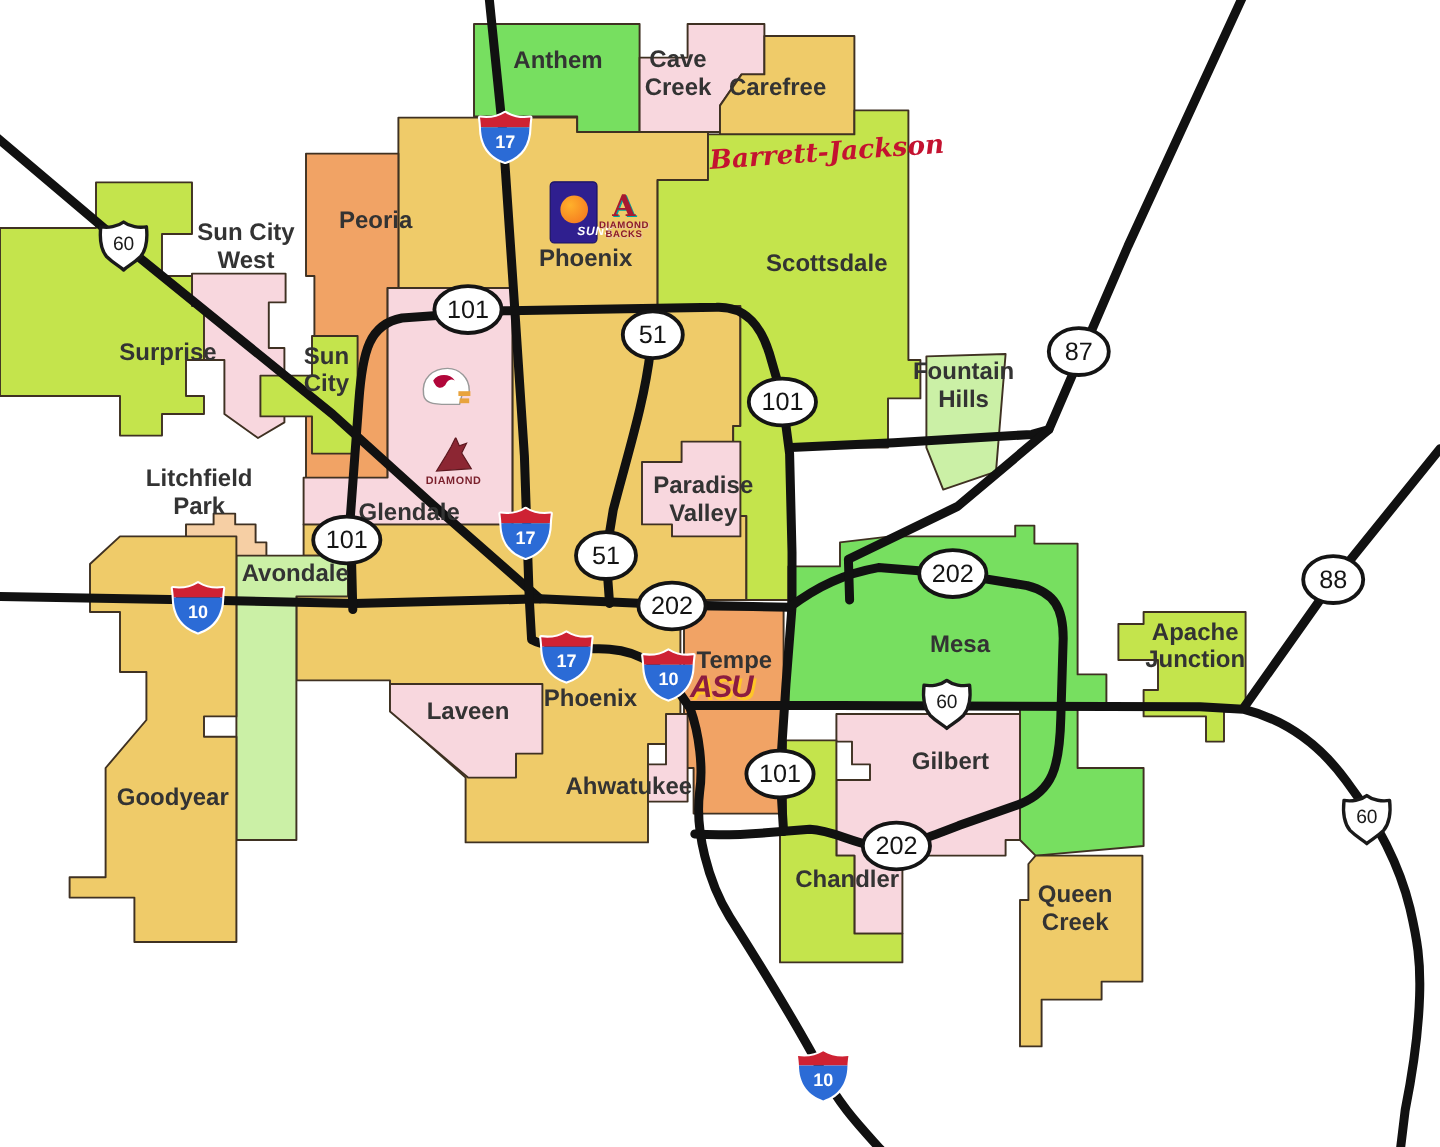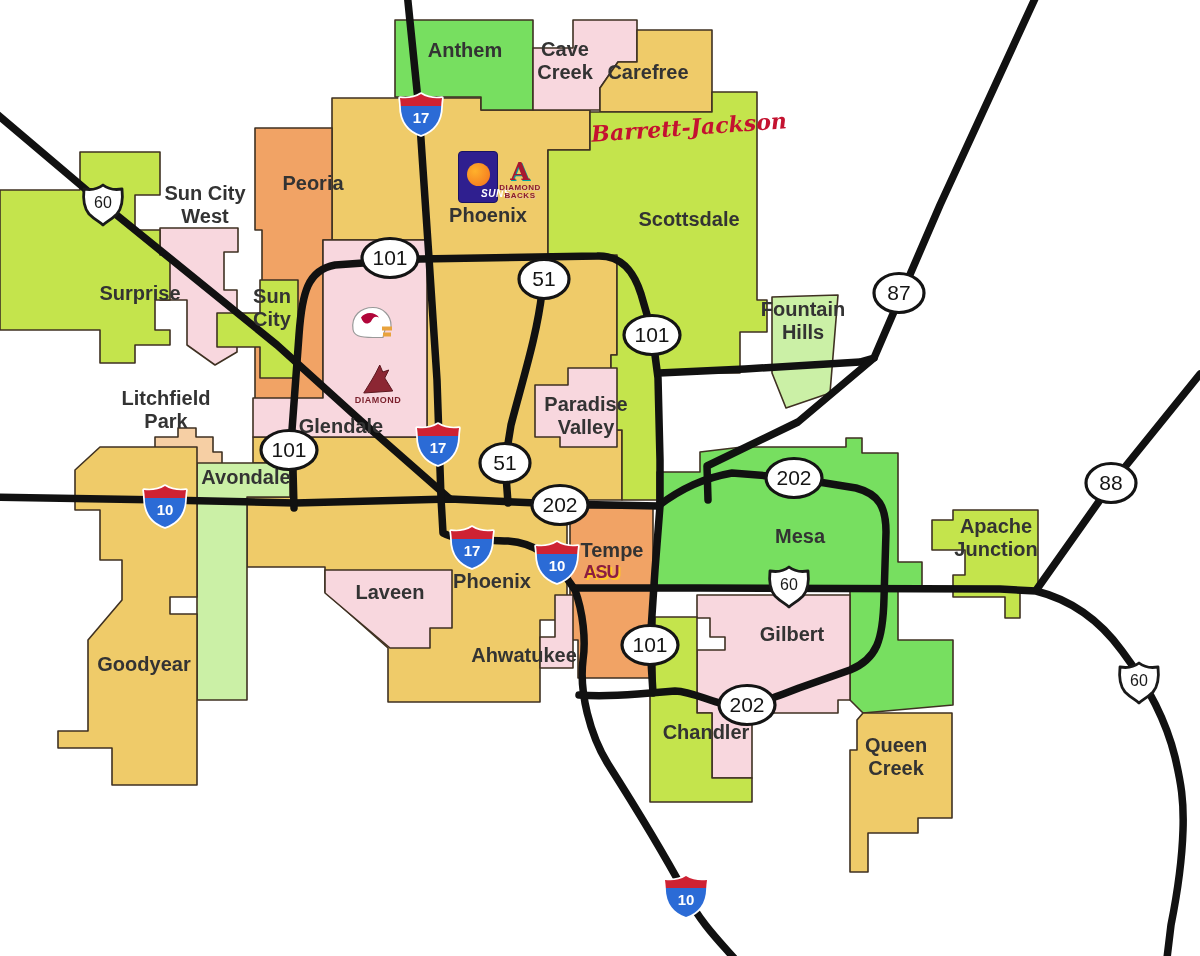--- a/index.html
+++ b/index.html
@@ -18,21 +18,21 @@
   .dbacks-a{font-family:"DejaVu Serif",serif;font-weight:bold;font-size:25px;color:#A71930;
             text-shadow:1px 1px 0 #00A3A0;line-height:.9;}
   .dbacks-t{font-size:8px;font-weight:bold;color:#8B1A2B;letter-spacing:.5px;
             text-shadow:1px 1px 0 #e8c49a;}
   
   .coyotes-text{font-size:9px;font-weight:bold;color:#7A1F2B;letter-spacing:.5px;margin-top:-2px;}
   
   .barrett{font-family:"DejaVu Serif",serif;font-style:italic;font-weight:bold;color:#C41230;
            font-size:22px;transform:translate(-50%,-50%) rotate(-4deg);white-space:nowrap;}
   
-  .asu{font-weight:bold;font-size:18px;color:#8C1D40;letter-spacing:-1px;
+  .asu{font-weight:bold;font-style:italic;font-size:26px;color:#8C1D40;letter-spacing:-1px;
        text-shadow:2px 2px 0 #FFC627;}
 </style>
 </head>
 <body>
 
 <div id="stage">
   <svg id="mapsvg" width="1200" height="956" viewBox="0 0 1200 956" xmlns="http://www.w3.org/2000/svg">
       <polygon points="332,98 481,98 481,110 590,110 590,150 548,150 548,255 617,255 617,355 611,355 611,430 622,430 622,500 567,500 567,620 540,620 540,702 388,702 388,648 325,592 325,567 247,567 247,497 290,497 290,463 253,463 253,437 427,437 427,240 332,240" fill="#EFCB69" stroke="#3F3122" stroke-width="1.6" stroke-linejoin="round"></polygon>
       <polygon points="395,20 533,20 533,110 481,110 481,97 395,97" fill="#77DF60" stroke="#3F3122" stroke-width="1.6" stroke-linejoin="round"></polygon>
       <polygon points="533,48 573,48 573,20 637,20 637,62 618,62 600,88 600,110 533,110" fill="#F8D7DE" stroke="#3F3122" stroke-width="1.6" stroke-linejoin="round"></polygon>

